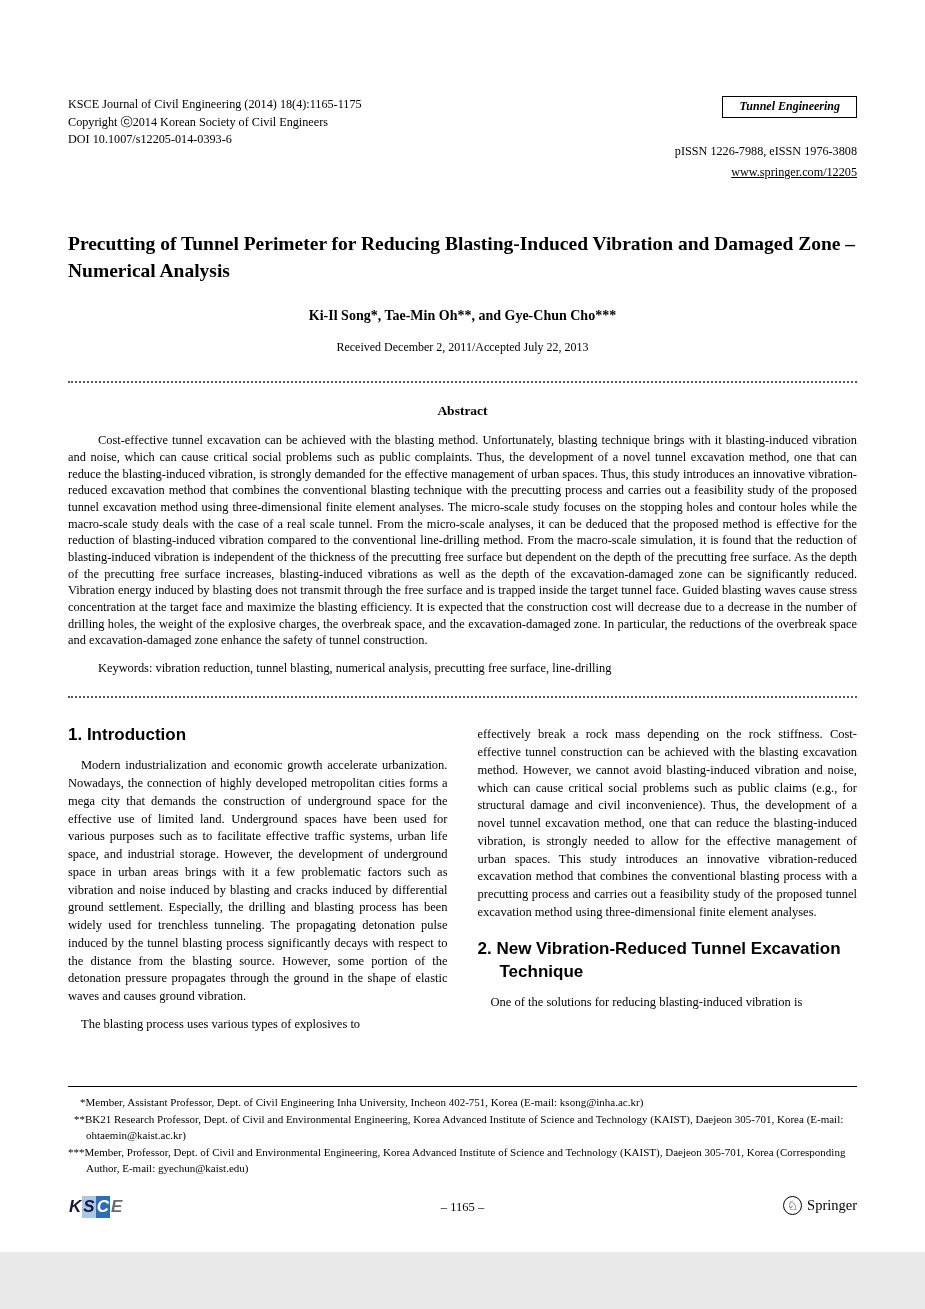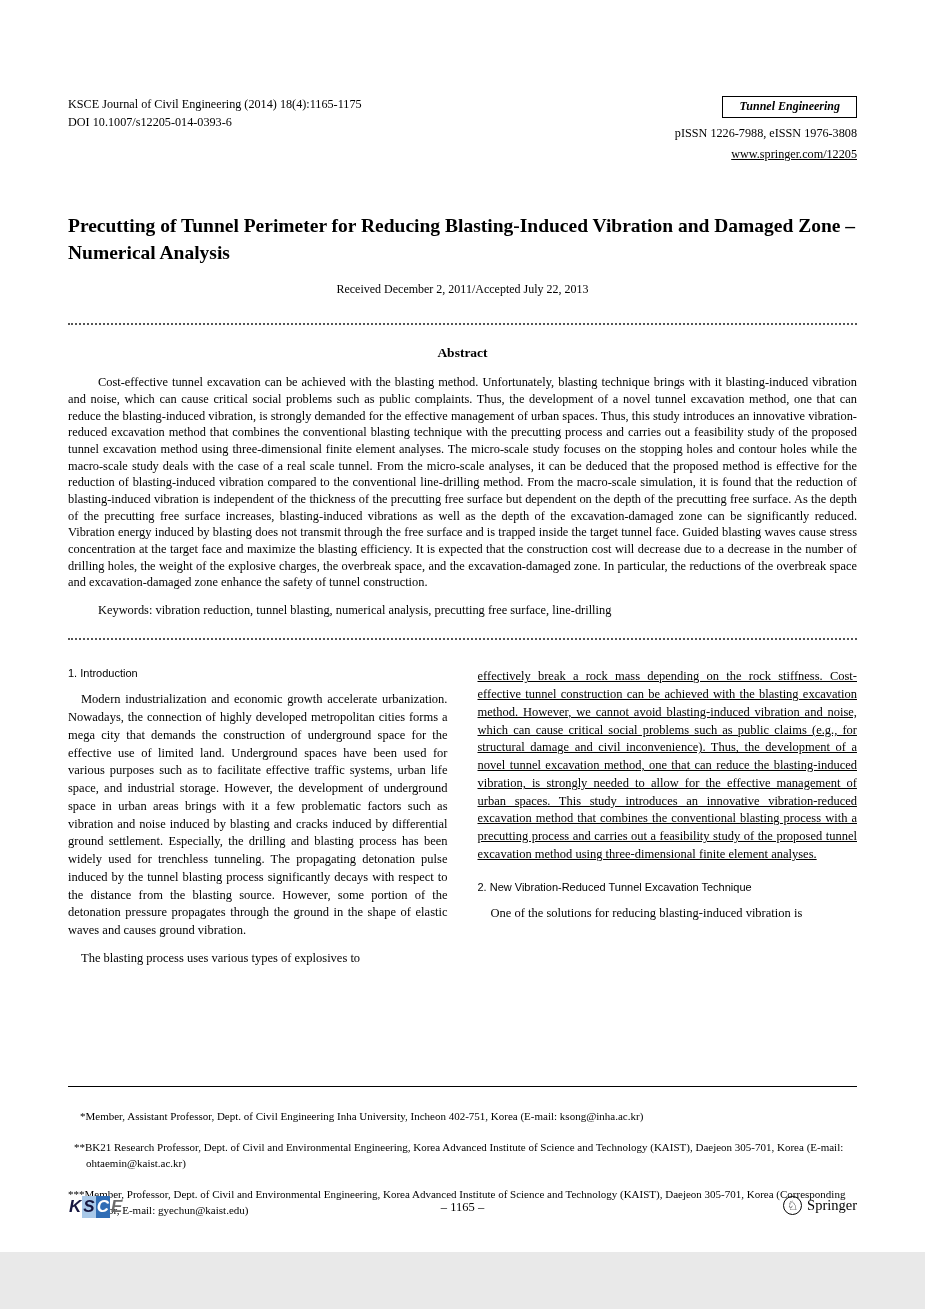--- a/index.html
+++ b/index.html
@@ -7,21 +7,21 @@
     width:925px; height:1252px; background:#ffffff; position:relative;
     margin:0 auto; box-sizing:border-box; padding:96px 68px 0 68px;
     font-family:"Liberation Serif", serif; color:#000;
   }
   
   .header { display:flex; justify-content:space-between; align-items:flex-start;
             font-size:12.2px; line-height:1.45; }
   .header-left div { white-space:nowrap; }
   .header-right { text-align:right; }
   .badge { display:inline-block; border:1px solid #000; padding:1px 16px 2px 16px;
-           font-style:italic; font-weight:bold; font-size:12px; margin-bottom:7px; }
+           font-style:italic; font-weight:bold; font-size:12px; margin-bottom:25px; }
   .issn { font-size:12.2px; }
   .site { font-size:12.2px; margin-top:3px;text-decoration:underline; }
   
   .title { margin-top:48px; text-align:left; font-size:19.5px; font-weight:bold;
            line-height:1.4; }
   .authors { margin-top:24px; text-align:center; font-size:14px; font-weight:bold; }
   .received { margin-top:16px; text-align:center; font-size:12px; }
   
   .dotted { border:0; border-top:2px dotted #555; height:0; margin:0; }
   .dot-top { margin-top:26px; }
@@ -29,32 +29,32 @@
   
   .abs-head { margin-top:20px; text-align:center; font-size:13.5px; font-weight:bold; }
   .abs-body { margin-top:13px; font-size:12.4px; line-height:1.345; text-align:justify;
               text-indent:30px; }
   .kw-line { margin-top:3px; font-size:12.4px; text-indent:30px; }
   .kw-italic { }
   
   .columns { display:flex; gap:30px; margin-top:26px; font-size:12.5px;
              line-height:1.42; text-align:justify; }
   .col { flex:1; min-width:0; }
-  .sec-head { font-family:"Liberation Sans", sans-serif; font-weight:normal;
-              font-size:11px; line-height:1.35; text-align:left;
+  .sec-head { font-family:"Liberation Sans", sans-serif; font-weight:bold;
+              font-size:17px; line-height:1.35; text-align:left;
               padding-left:22px; text-indent:-22px; }
   .sec-head-2 { margin-top:16px; }
   .col p { margin:10px 0 0 0; }
   .col p.indent { text-indent:13px; }
-  .col p.noindent { text-indent:0; margin-top:2px;text-decoration:underline; }
+  .col p.noindent { text-indent:0; margin-top:2px; }
   
   .footnotes { position:absolute; left:68px; right:68px; top:1086px;
                border-top:1px solid #000; padding-top:7px;
                font-size:11px; line-height:1.5; }
-  .fn { padding-left:18px;margin-top:14px; }
+  .fn { padding-left:18px; }
   .fn-1 { text-indent:-6px; }
   .fn-2 { text-indent:-12px; }
   .fn-3 { text-indent:-18px; }
   
   .footer { position:absolute; left:68px; right:68px; top:1196px; height:26px; }
   .page-num { position:absolute; left:0; right:0; top:4px; text-align:center;
               font-size:12.5px; }
   .ksce { position:absolute; left:0; top:0; display:inline-flex; align-items:stretch;
           font-family:"Liberation Sans", sans-serif; font-weight:bold; font-size:17px;
           line-height:22px; font-style:italic; }
@@ -71,30 +71,32 @@
   .sp-word { font-family:"Liberation Serif", serif; }
 </style>
 </head>
 <body>
 
 <div class="page">
 
   <div class="header">
     <div class="header-left">
       <div>KSCE Journal of Civil Engineering (2014) 18(4):1165-1175</div>
+      <div>Copyright ⓒ2014 Korean Society of Civil Engineers</div>
       <div>DOI 10.1007/s12205-014-0393-6</div>
     </div>
     <div class="header-right">
       <div><span class="badge">Tunnel Engineering</span></div>
       <div class="issn">pISSN 1226-7988, eISSN 1976-3808</div>
       <div class="site">www.springer.com/12205</div>
     </div>
   </div>
 
   <div class="title">Precutting of Tunnel Perimeter for Reducing Blasting-Induced Vibration and Damaged Zone – Numerical Analysis</div>
+  <div class="authors">Ki-Il Song*, Tae-Min Oh**, and Gye-Chun Cho***</div>
   <div class="received">Received December 2, 2011/Accepted July 22, 2013</div>
 
   <hr class="dotted dot-top">
 
   <div class="abs-head">Abstract</div>
   <p class="abs-body">Cost-effective tunnel excavation can be achieved with the blasting method. Unfortunately, blasting technique brings with it blasting-induced vibration and noise, which can cause critical social problems such as public complaints. Thus, the development of a novel tunnel excavation method, one that can reduce the blasting-induced vibration, is strongly demanded for the effective management of urban spaces. Thus, this study introduces an innovative vibration-reduced excavation method that combines the conventional blasting technique with the precutting process and carries out a feasibility study of the proposed tunnel excavation method using three-dimensional finite element analyses. The micro-scale study focuses on the stopping holes and contour holes while the macro-scale study deals with the case of a real scale tunnel. From the micro-scale analyses, it can be deduced that the proposed method is effective for the reduction of blasting-induced vibration compared to the conventional line-drilling method. From the macro-scale simulation, it is found that the reduction of blasting-induced vibration is independent of the thickness of the precutting free surface but dependent on the depth of the precutting free surface. As the depth of the precutting free surface increases, blasting-induced vibrations as well as the depth of the excavation-damaged zone can be significantly reduced. Vibration energy induced by blasting does not transmit through the free surface and is trapped inside the target tunnel face. Guided blasting waves cause stress concentration at the target face and maximize the blasting efficiency. It is expected that the construction cost will decrease due to a decrease in the number of drilling holes, the weight of the explosive charges, the overbreak space, and the excavation-damaged zone. In particular, the reductions of the overbreak space and excavation-damaged zone enhance the safety of tunnel construction.</p>
   <div class="kw-line">
     <span>Keywords:</span>
     <span class="kw-italic">vibration reduction, tunnel blasting, numerical analysis, precutting free surface, line-drilling</span>
   </div>

